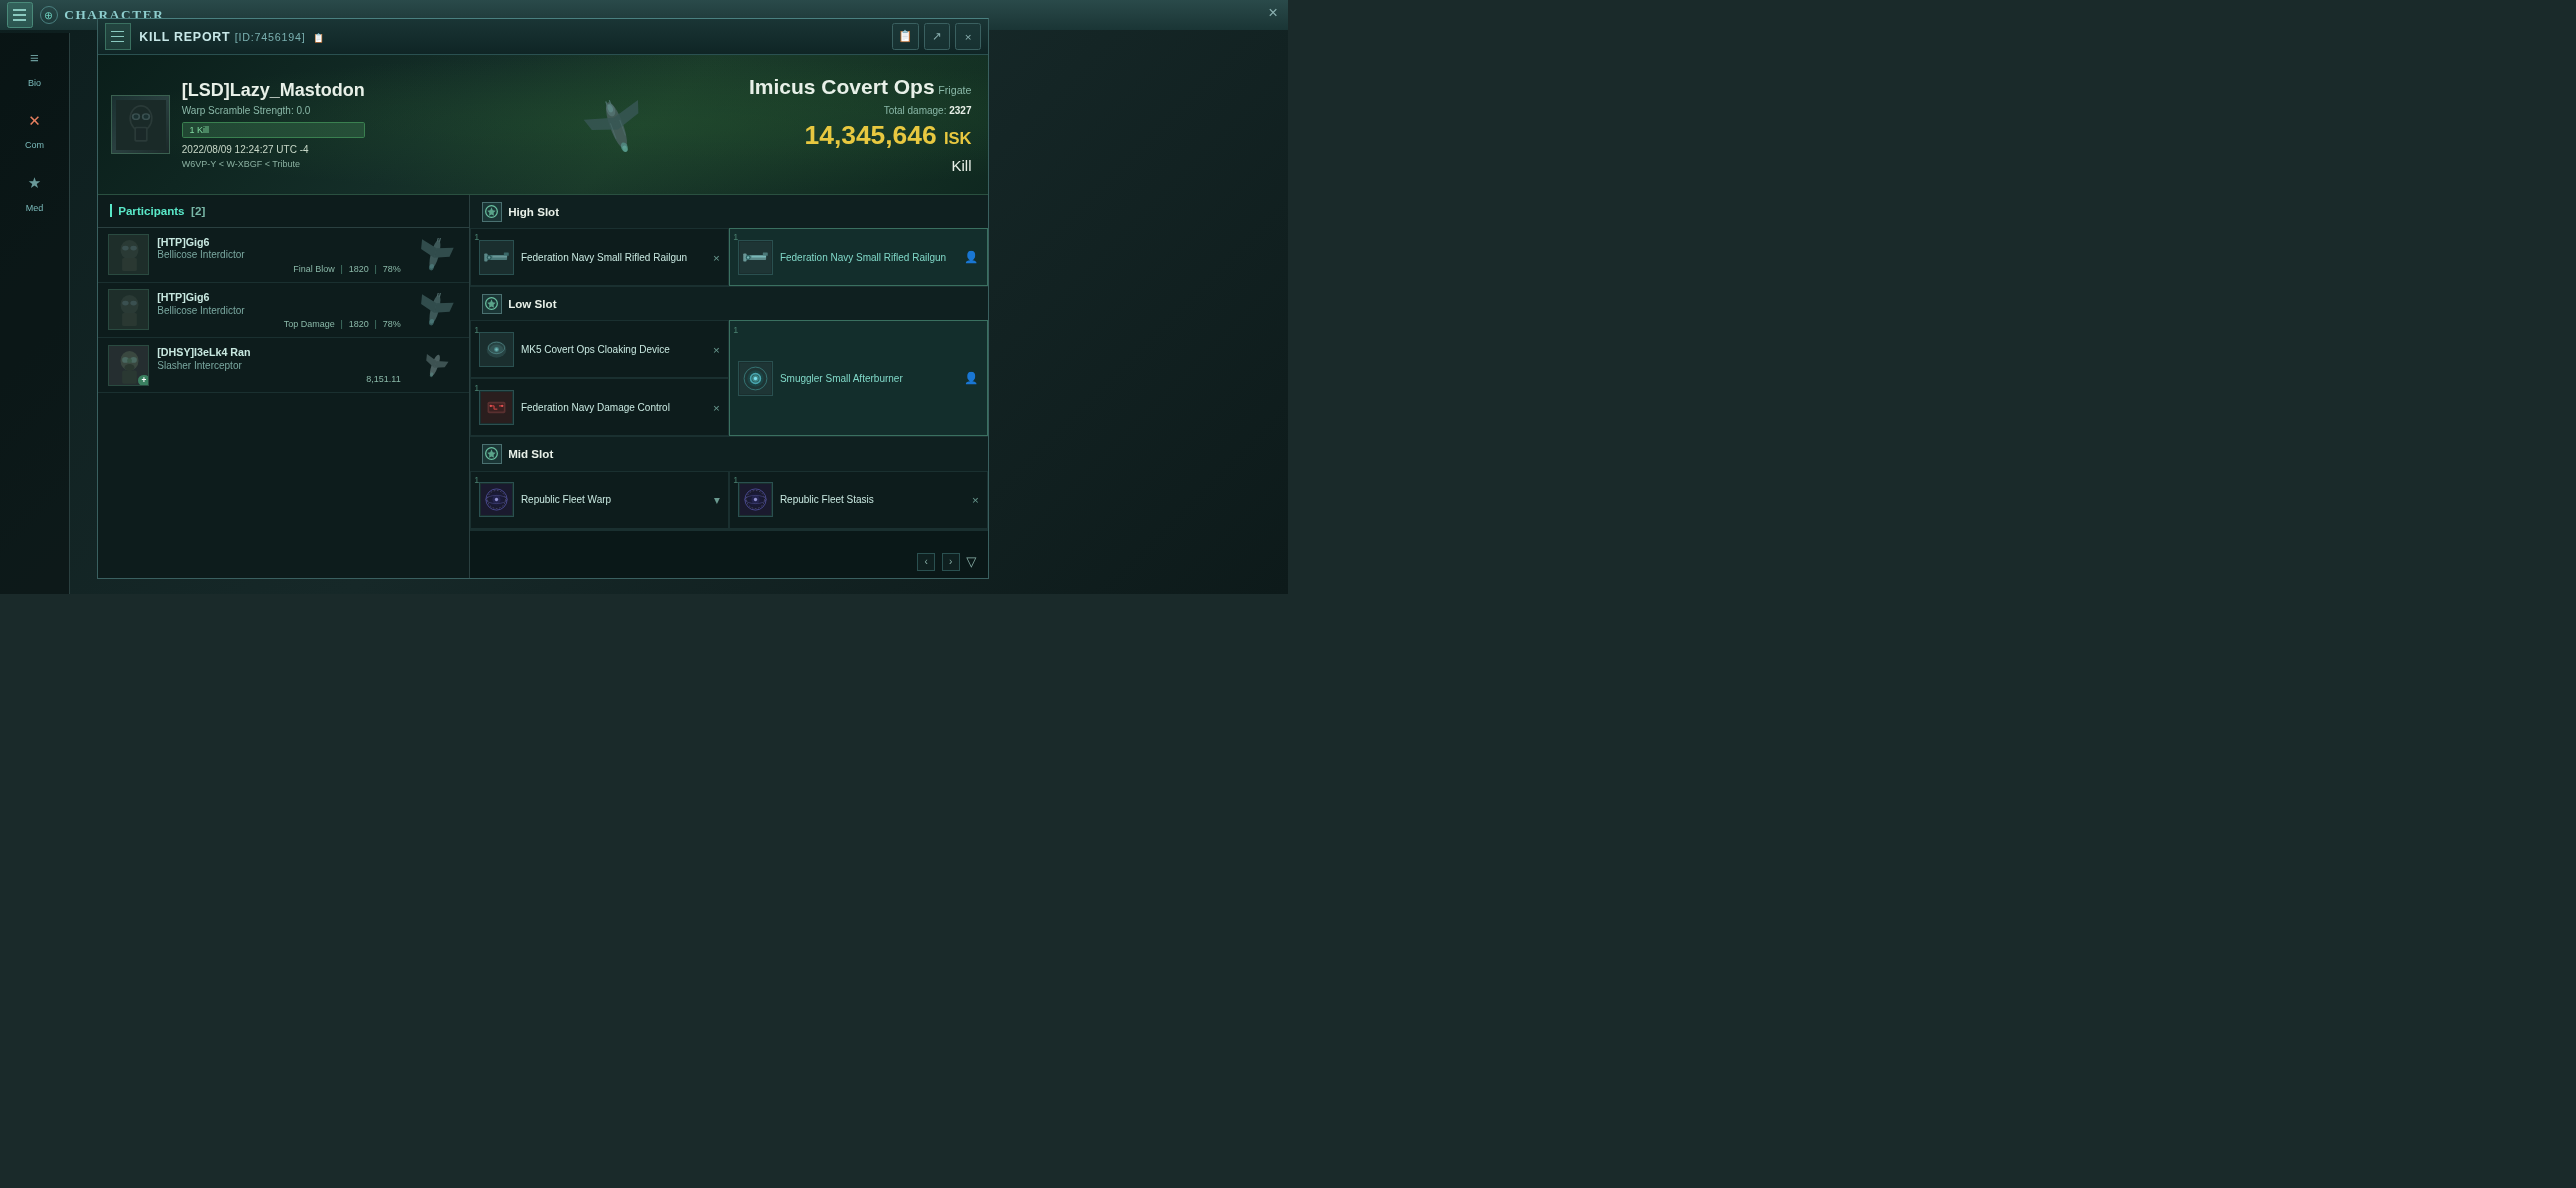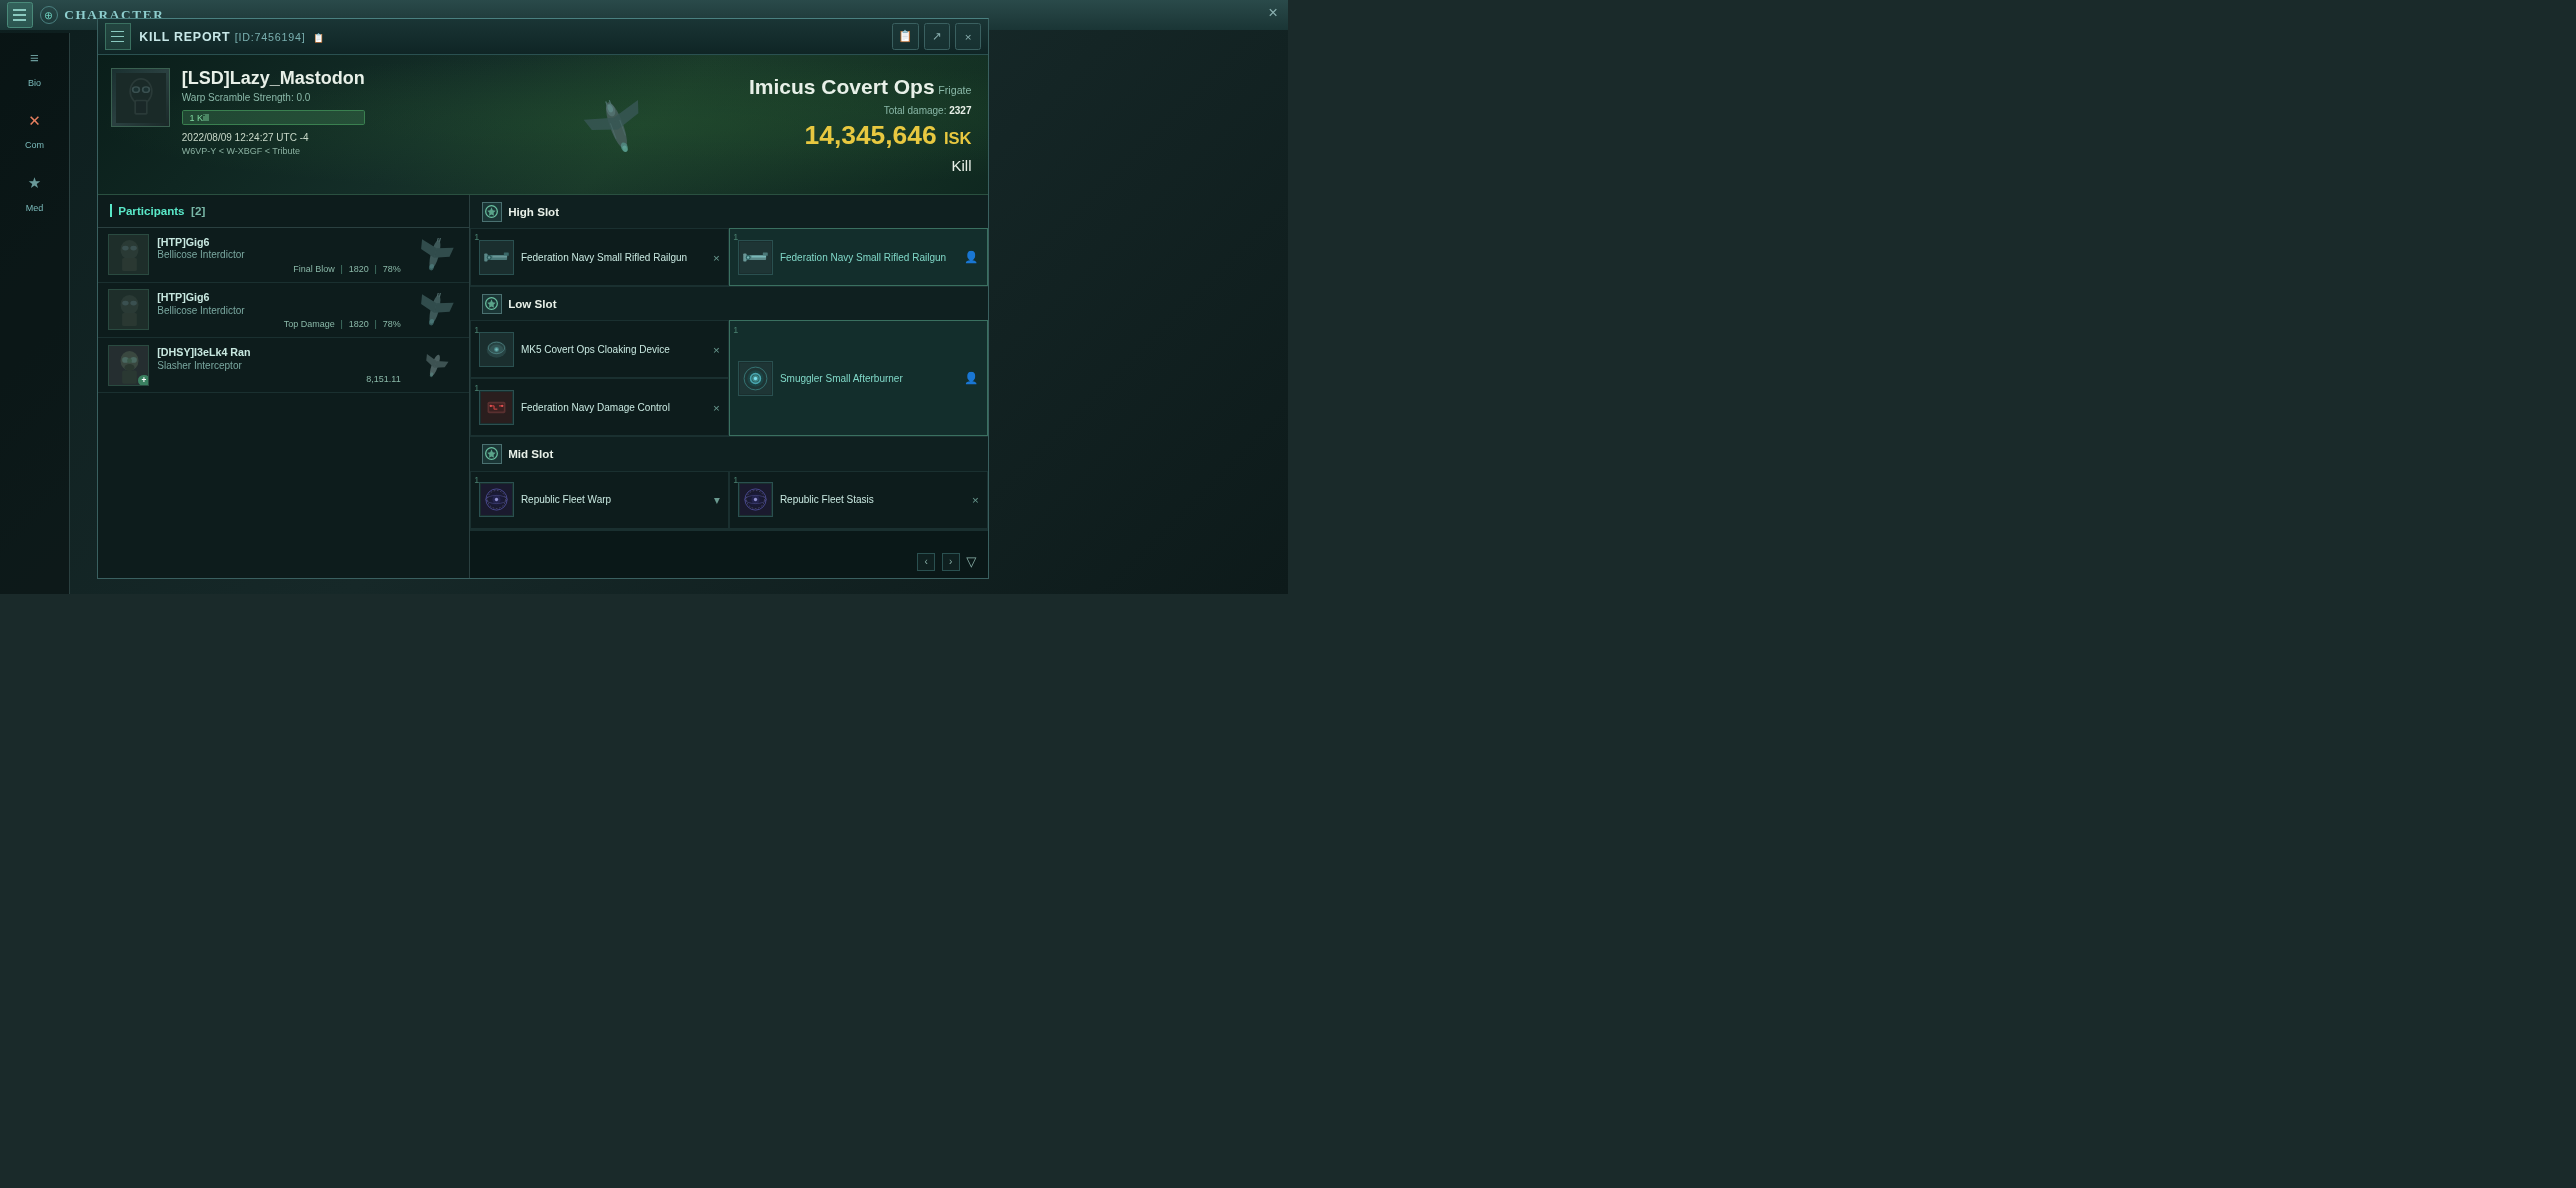--- a/index.html
+++ b/index.html
@@ -166,21 +166,21 @@
 
     .hero-bg-nebula {
       position: absolute;
       inset: 0;
       background: radial-gradient(ellipse at 60% 50%, rgba(40,90,50,0.4) 0%, transparent 70%),
                   radial-gradient(ellipse at 80% 30%, rgba(30,70,40,0.3) 0%, transparent 50%);
     }
 
     .hero-left {
       display: flex;
-      align-items: flex-start;
+      align-items: center;
       padding: 13.2px;
       gap: 11.6px;
       flex: 1;
       position: relative;
       z-index: 2;
     }
 
     .character-avatar {
       width: 59px; height: 59px;
       background: #1a2a28;

